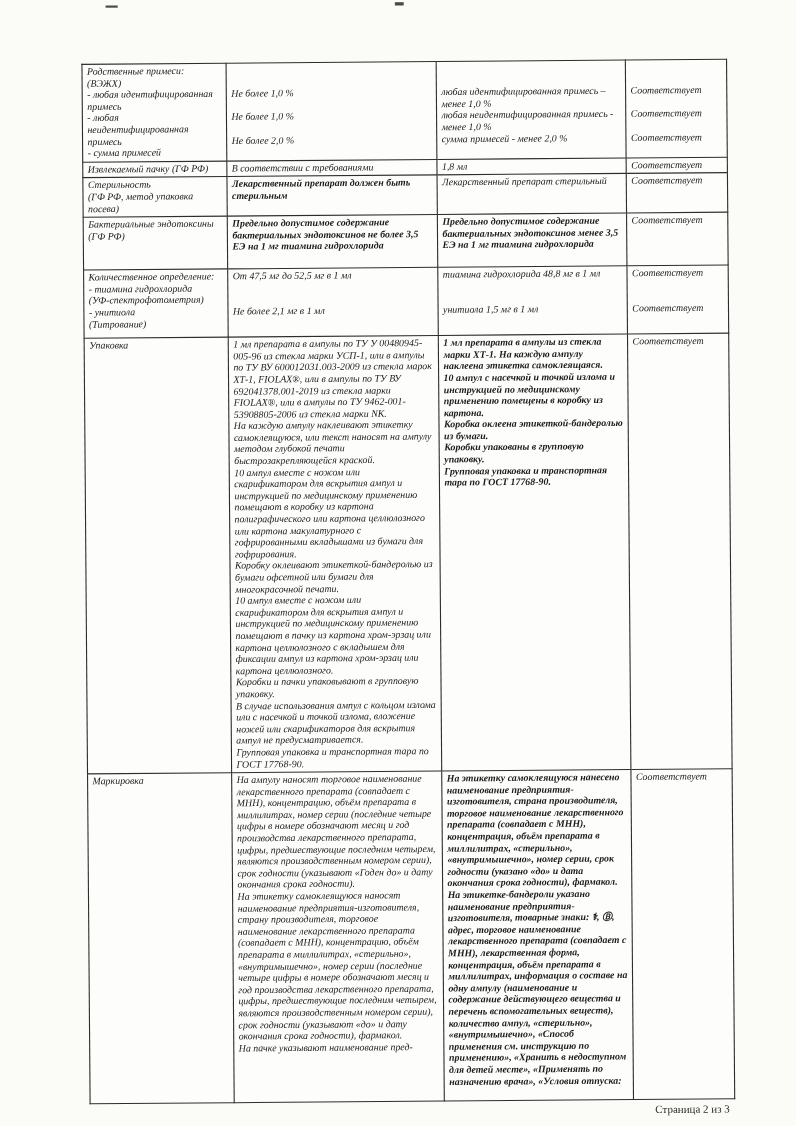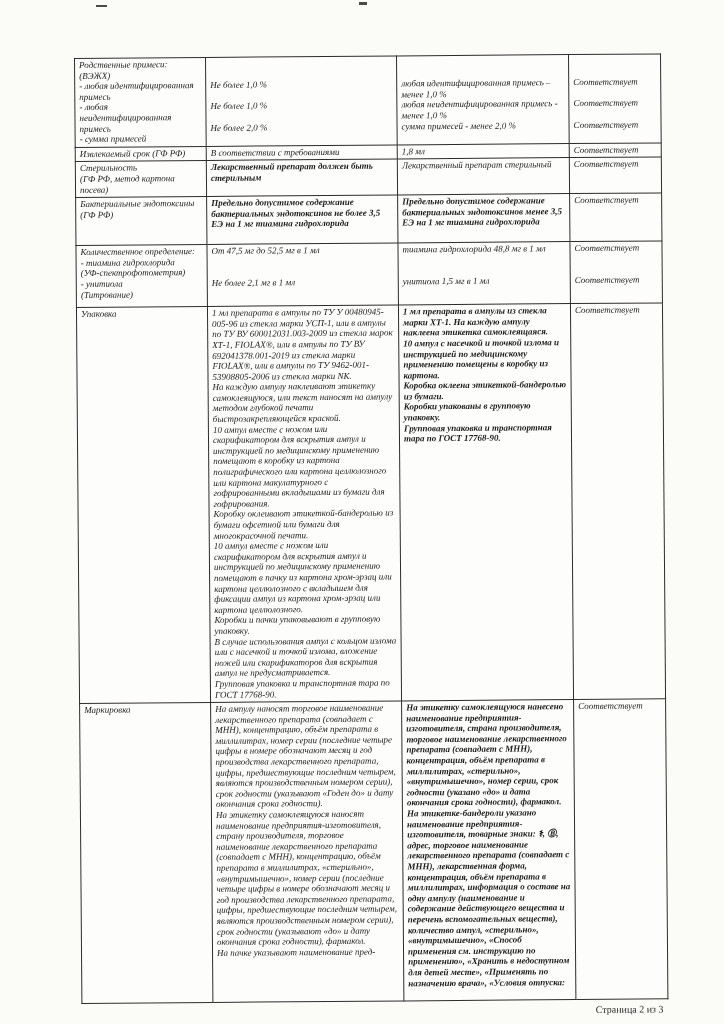--- a/index.html
+++ b/index.html
@@ -74,28 +74,28 @@
 сумма примесей - менее 2,0 %</td>
         <td>
 
 Соответствует
 
 Соответствует
 
 Соответствует</td>
       </tr>
       <tr style="height:13px">
-        <td>Извлекаемый срок (ГФ РФ)</td>
+        <td>Извлекаемый пачку (ГФ РФ)</td>
         <td>В соответствии с требованиями</td>
         <td>1,8 мл</td>
         <td>Соответствует</td>
       </tr>
       <tr style="height:26px">
         <td>Стерильность
-(ГФ РФ, метод картона посева)</td>
+(ГФ РФ, метод упаковка посева)</td>
         <td class="bold">Лекарственный препарат должен быть стерильным</td>
         <td>Лекарственный препарат стерильный</td>
         <td>Соответствует</td>
       </tr>
       <tr style="height:48px">
         <td>Бактериальные эндотоксины
 (ГФ РФ)</td>
         <td class="bold">Предельно допустимое содержание бактериальных эндотоксинов не более 3,5 ЕЭ на 1 мг тиамина гидрохлорида</td>
         <td class="bold">Предельно допустимое содержание бактериальных эндотоксинов менее 3,5 ЕЭ на 1 мг тиамина гидрохлорида</td>
         <td>Соответствует</td>

